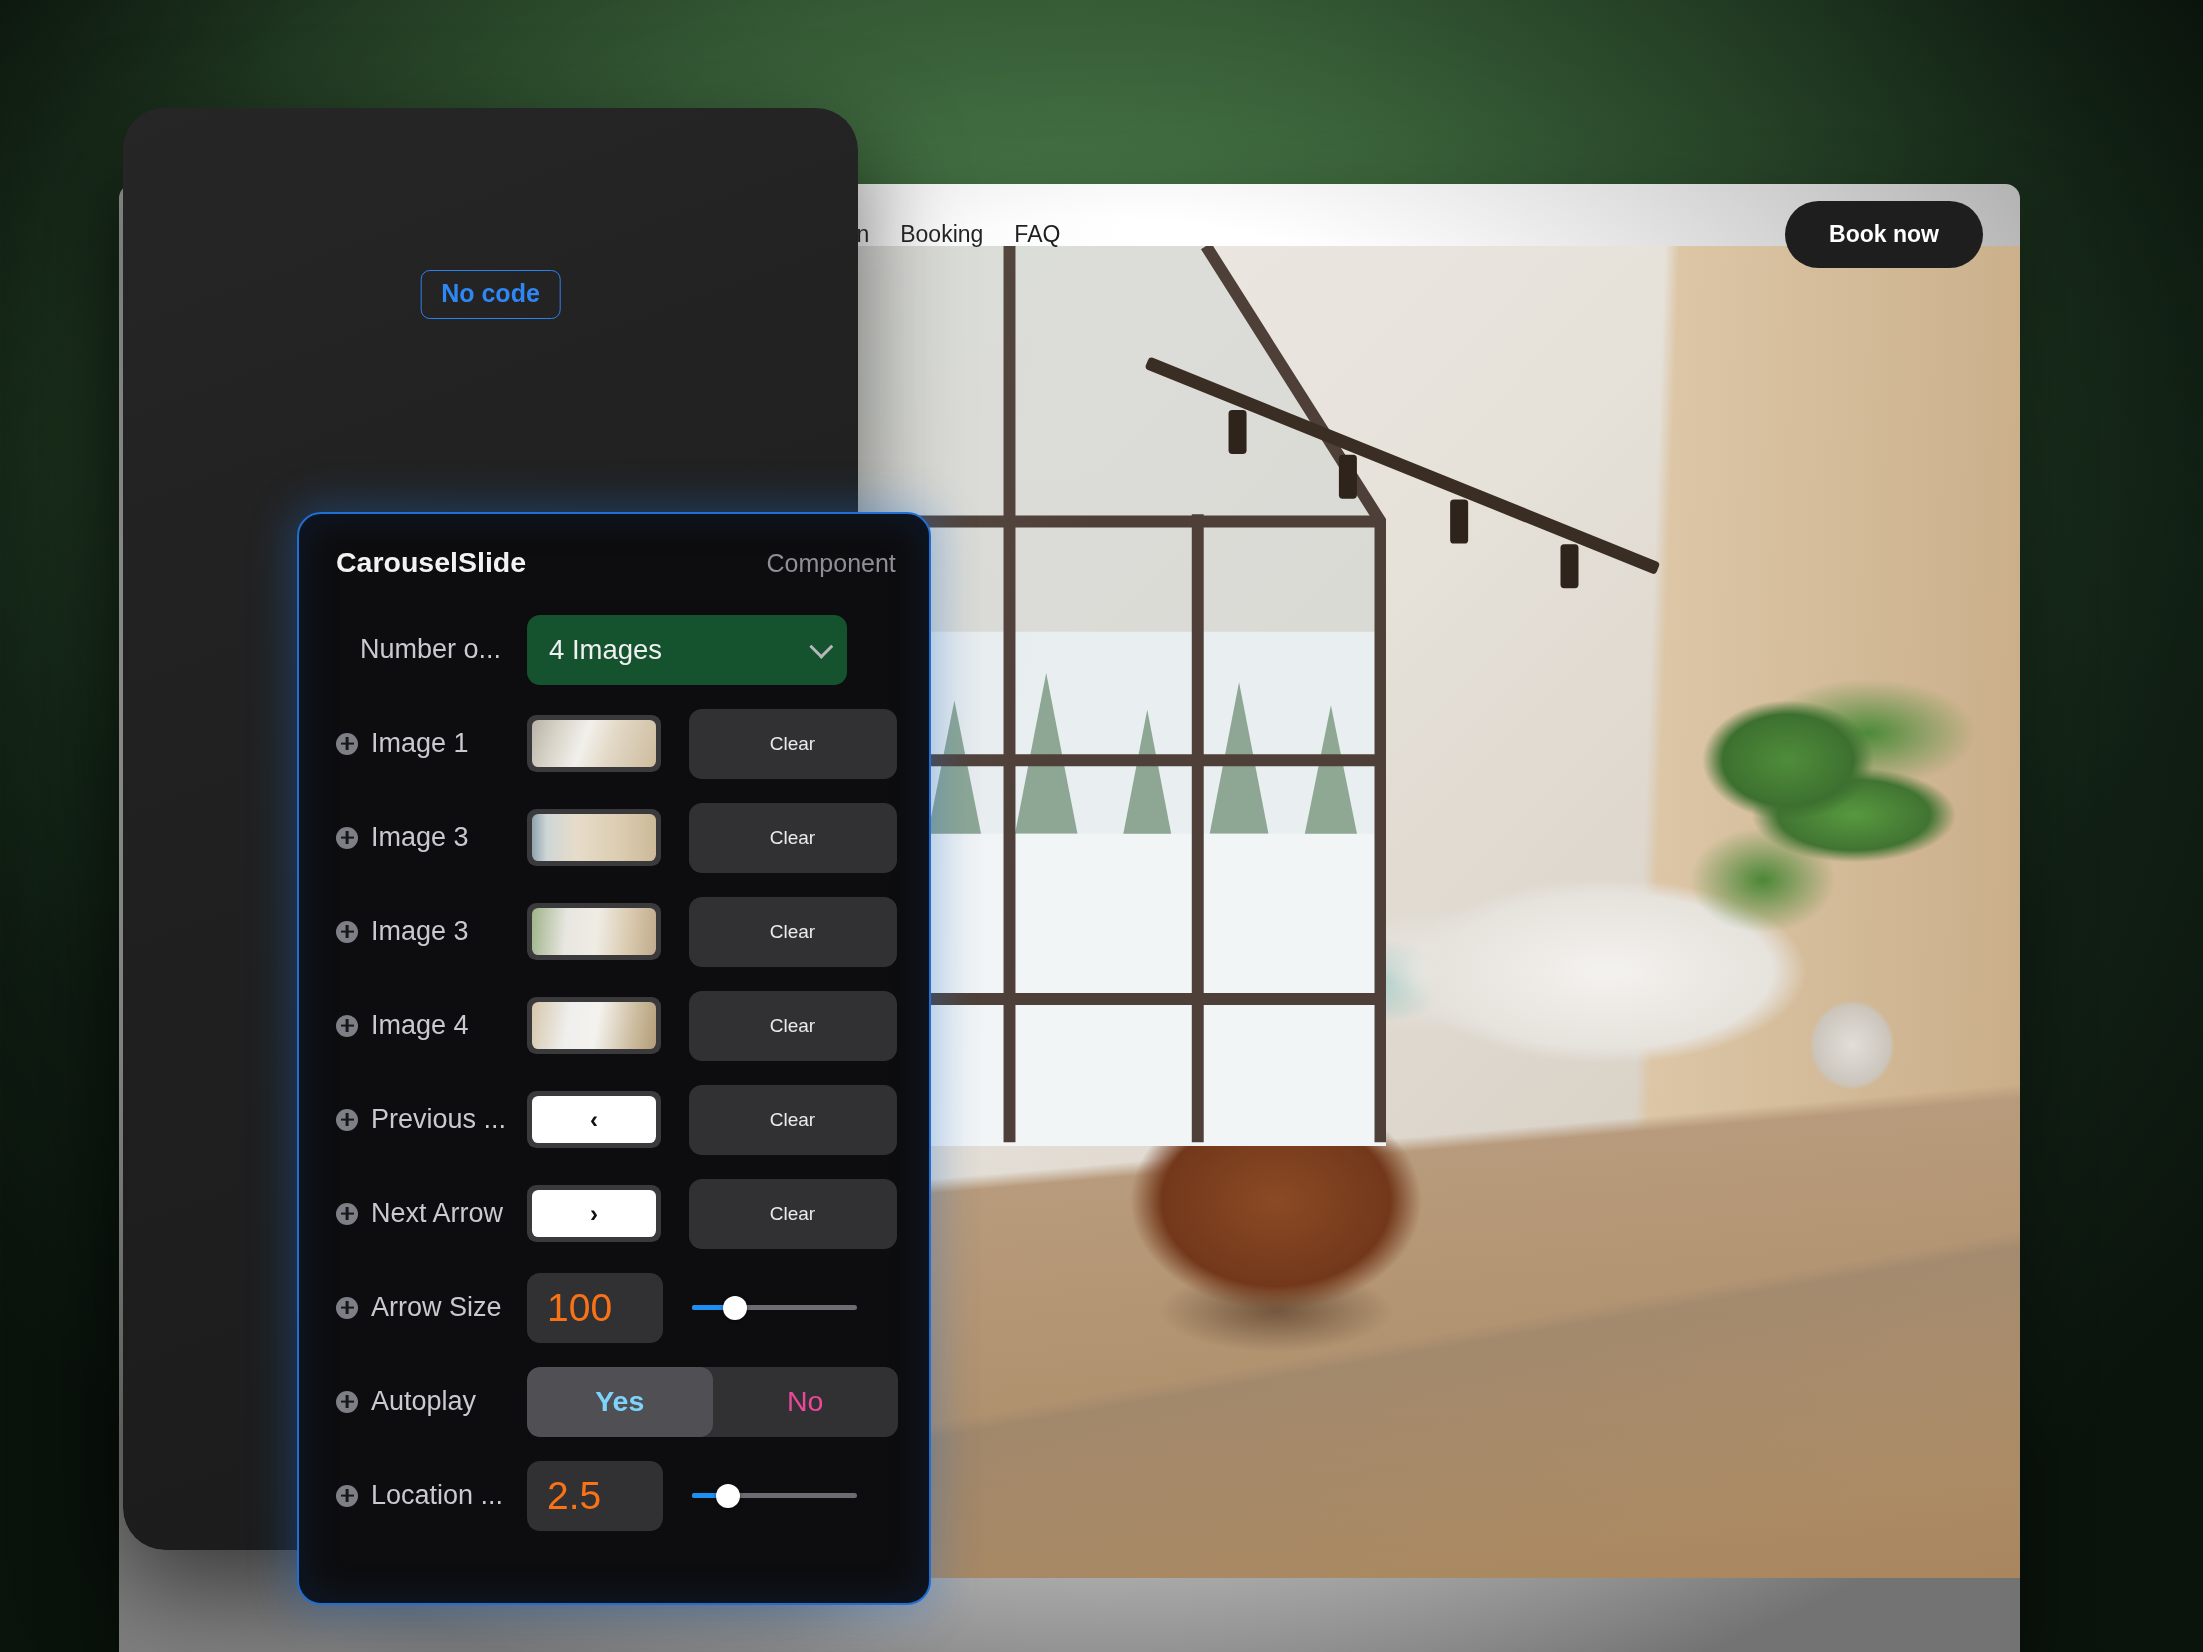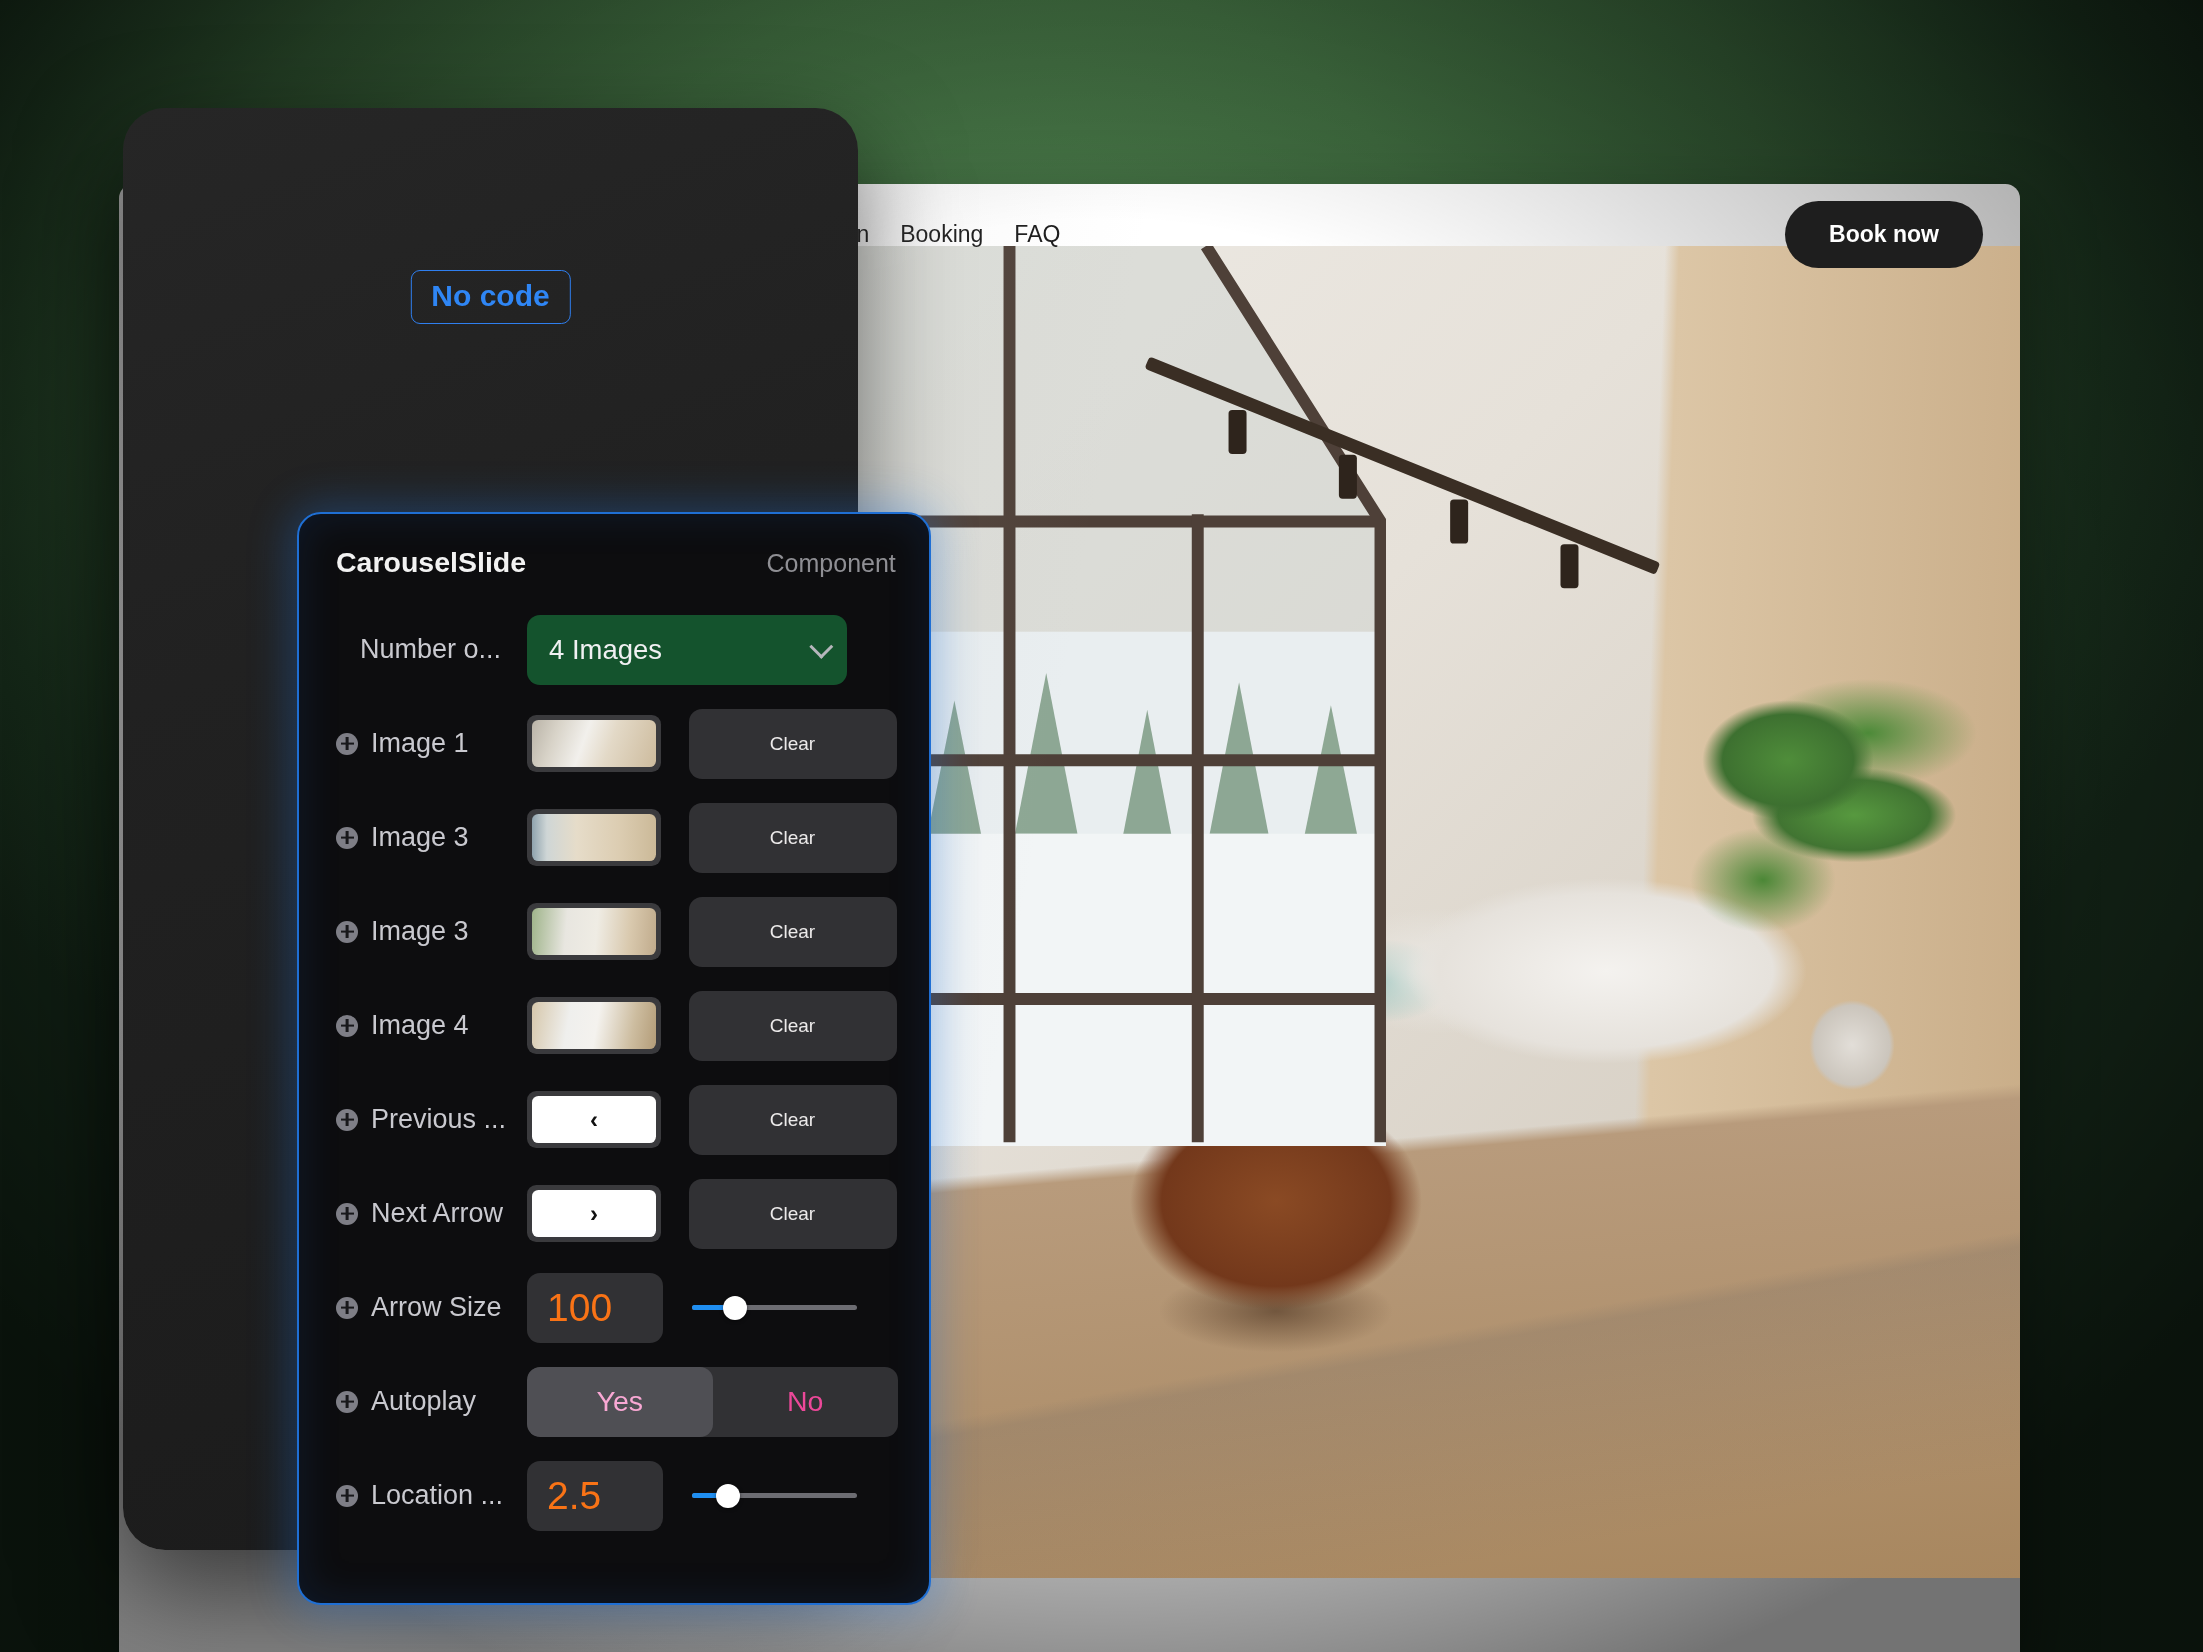--- a/index.html
+++ b/index.html
@@ -209,21 +209,21 @@
   }
 
   .nocode-badge {
     position: absolute;
     left: 50%;
     top: 162px;
     transform: translateX(-50%);
     border: 1.8px solid #2f7fef;
     border-radius: 9.2px;
     color: #2f86f5;
-    font-size: 30px;
+    font-size: 25px;
     font-weight: bold;
     padding: 8.3px 20px 10px;
     background: transparent;
     cursor: pointer;
     font-family: "Liberation Sans", sans-serif;
     white-space: nowrap;
   }
 
   .panel-title {
     position: absolute;
@@ -438,22 +438,22 @@
     flex: 1;
     display: flex;
     align-items: center;
     justify-content: center;
     font-size: 28.5px;
     color: #ec4899;
     cursor: pointer;
   }
   .seg.active {
     background: #4f4f54;
-    color: #f9a8d4;
-    font-weight: normal;
+    color: #7dd3fc;
+    font-weight: bold;
     border-radius: 13px;
   }
 </style>
 </head>
 <body>
 
 <div id="stage">
 
   <div id="site-page">
 

